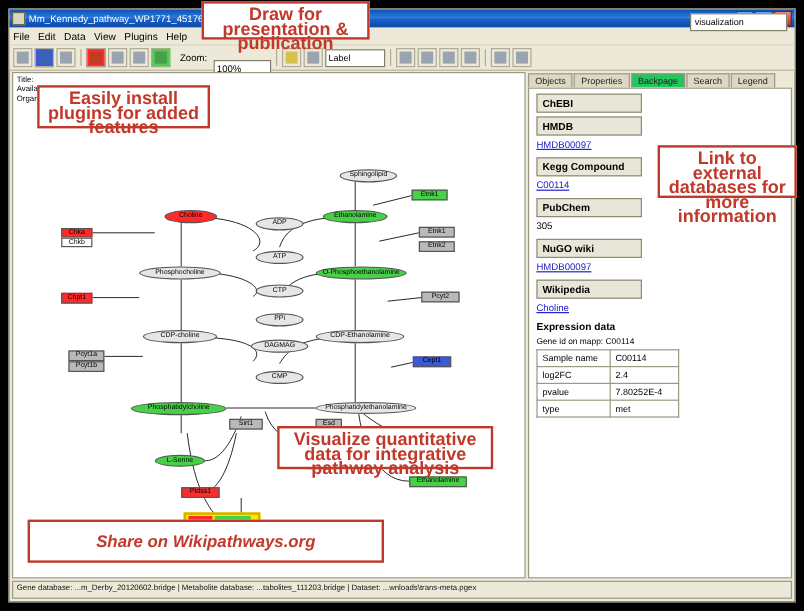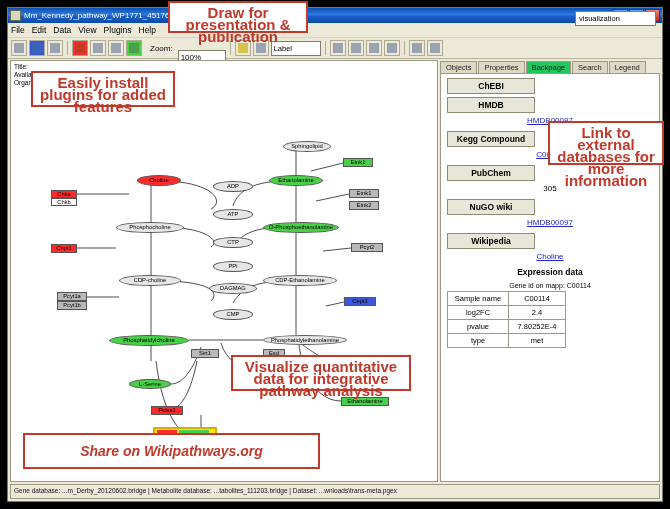--- a/index.html
+++ b/index.html
@@ -29,21 +29,21 @@
   .labelbox{width:46px;height:13px;background:#fff;border:1px solid #7f7f6d;font-size:7.5px;line-height:13px;padding-left:2px;position:relative;}
   .viz-select{position:absolute;right:6px;top:3px;width:76px;height:13px;background:#fff;border:1px solid #7f7f6d;font-size:7.5px;line-height:13px;padding-left:3px;}
   
   .content{position:absolute;left:0;top:50px;right:0;bottom:17px;display:flex;}
   .left{position:relative;width:428px;background:#fff;border:1px solid #9c9984;box-sizing:border-box;margin:2px;overflow:hidden;}
   .meta{position:absolute;left:3px;top:2px;font-size:6.5px;color:#000;line-height:8px;}
   .right{flex:1;margin:2px 2px 2px 0;display:flex;flex-direction:column;}
   .tabs{display:flex;height:13px;align-items:flex-end;}
   .tab{font-size:7.5px;padding:1px 5px;background:#dcd8c4;border:1px solid #9c9984;border-bottom:none;margin-right:1px;color:#222;}
   .tab.active{background:#22c55e;font-weight:normal;}
-  .panel{flex:1;background:#fff;border:1px solid #9c9984;overflow:hidden;position:relative;padding:4px 6px;text-align:center;}
+  .panel{flex:1;background:#fff;border:1px solid #9c9984;overflow:hidden;position:relative;padding:4px 6px;}
   .fieldbox{background:#e8e6d8;border:1px solid #8d8a74;font-size:8.5px;font-weight:bold;padding:2px 4px;margin-bottom:3px;width:78px;}
   .link{color:#2222cc;text-decoration:underline;font-size:8px;display:block;margin-bottom:6px;}
   .plain{font-size:8px;margin-bottom:6px;}
   .exp{font-size:8.5px;font-weight:bold;margin:6px 0 5px;}
   .geneid{font-size:7px;margin-bottom:2px;}
   table.data{border-collapse:collapse;font-size:7.5px;}
   table.data td{border:1px solid #9c9984;padding:1px 4px;height:11px;}
   table.data td.k{width:52px;}
   table.data td.v{width:48px;}
   

